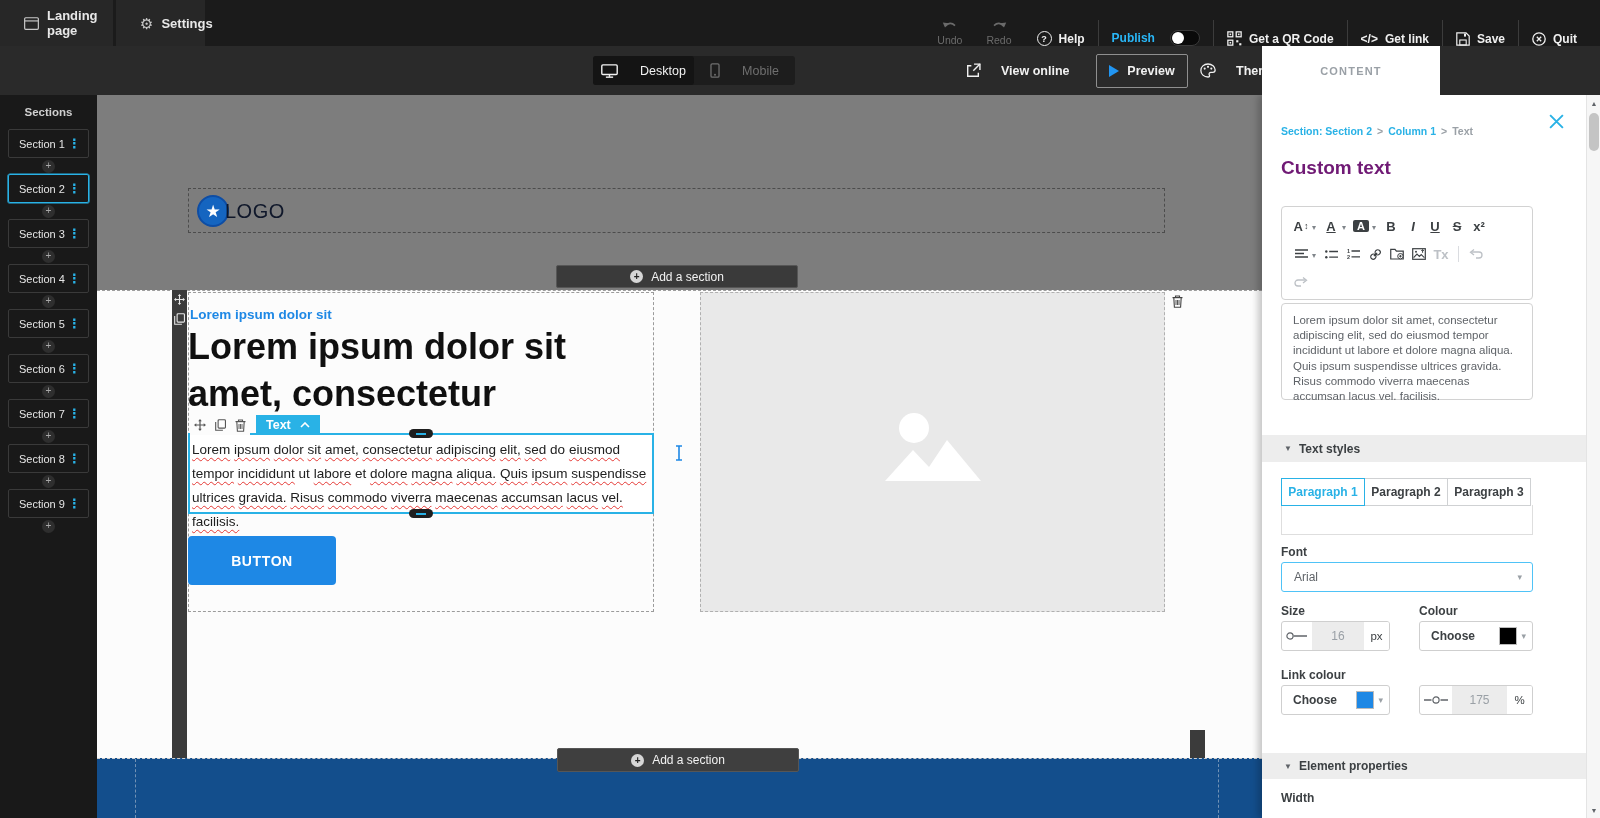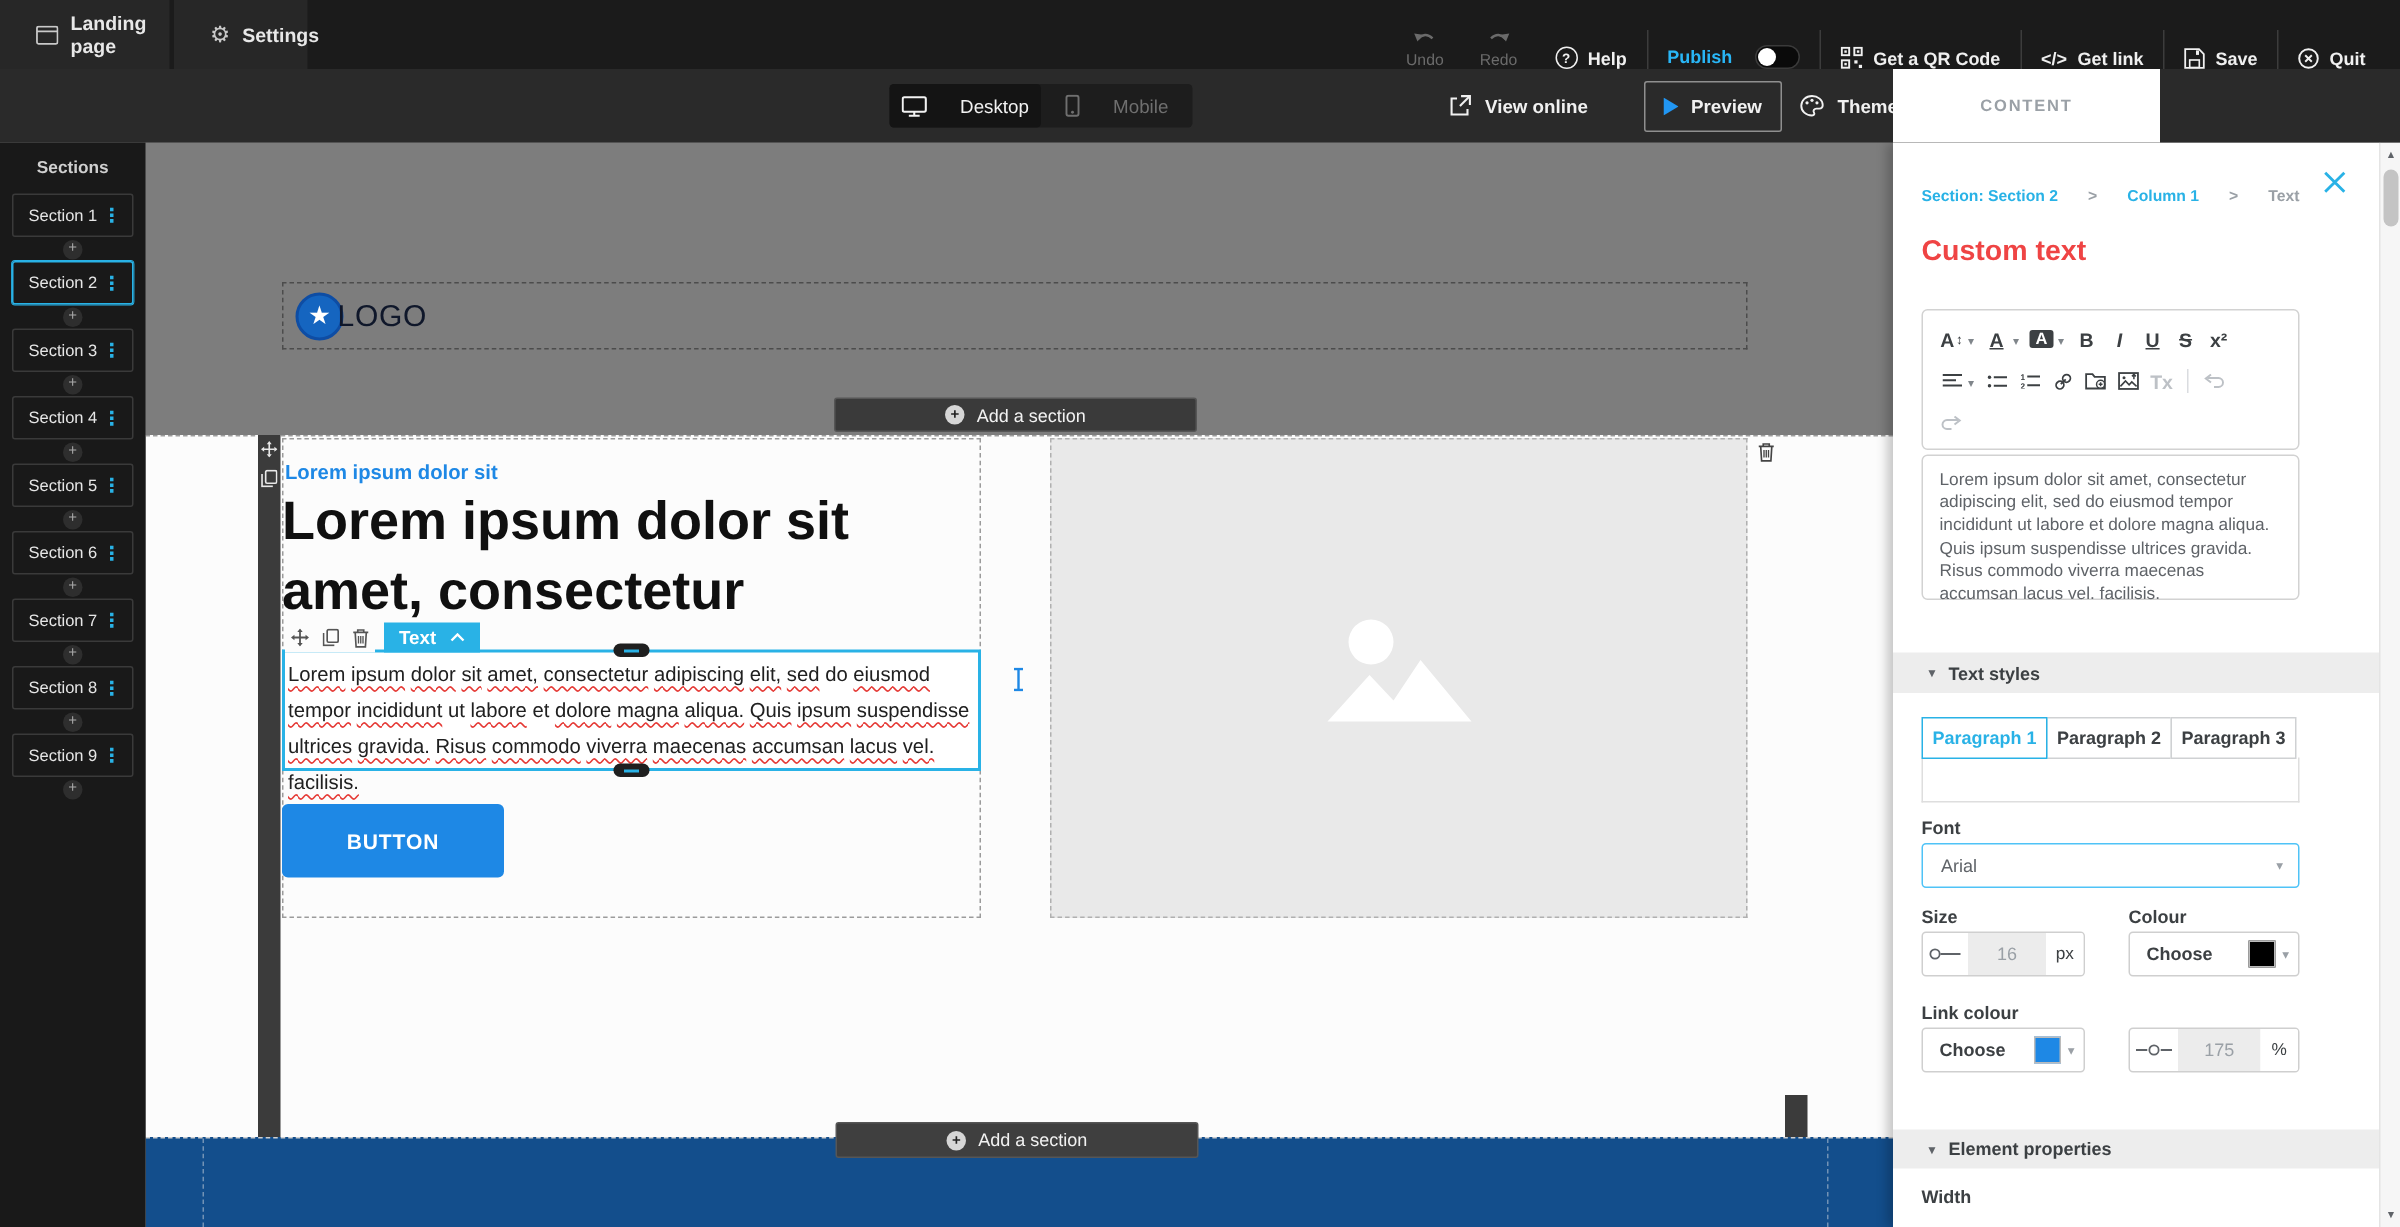--- a/index.html
+++ b/index.html
@@ -21,21 +21,21 @@
   .help-circle { width:15px; height:15px; border:1.5px solid #f0f0f0; border-radius:50%; display:flex; align-items:center; justify-content:center; font-size:9px; font-weight:700; }
   .publish-label { color:#29b6f6; }
   .toggle-pill { width:30px; height:16px; background:#0a0a0a; border:1px solid #3a3a3a; border-radius:9px; position:relative; margin-left:8px; cursor:pointer; }
   .toggle-knob { position:absolute; left:1px; top:1px; width:12px; height:12px; background:#fff; border-radius:50%; }
 
   
   .toolbar2 { position:absolute; left:0; top:46px; width:1600px; height:49px; background:#2a2a2a; z-index:29; }
   .seg { position:absolute; left:593px; top:10px; width:202px; height:29px; background:#1d1d1d; border-radius:3px; display:flex; }
   .seg-item { flex:1; display:flex; align-items:center; justify-content:center; gap:22px; font-size:12.5px; color:#6f6f6f; cursor:pointer; border-radius:3px; }
   .seg-item.active { background:#141414; color:#f2f2f2; }
-  .t2-item { position:absolute; display:flex; align-items:center; gap:9px; color:#f1f1f1; font-size:12.5px; font-weight:600; cursor:pointer; top:0; height:49px; }
+  .t2-item { position:absolute; display:flex; align-items:center; gap:20px; color:#f1f1f1; font-size:12.5px; font-weight:600; cursor:pointer; top:0; height:49px; }
   .view-online { left:966px; }
   .preview-btn { left:1096px; top:8px; height:34px; width:92px; border:1px solid #8f8f8f; border-radius:2px; display:flex; align-items:center; justify-content:center; gap:8px; color:#f1f1f1; font-size:12.5px; font-weight:600; cursor:pointer; position:absolute; }
   .theme-item { left:1200px; }
   .panel-tab { position:absolute; top:0; height:49px; display:flex; align-items:center; justify-content:center; font-size:11px; letter-spacing:1.2px; font-weight:600; cursor:pointer; }
   .panel-tab.content { left:1262px; width:178px; background:#ffffff; color:#9aa0a6; }
   .panel-tab.design { left:1440px; width:160px; background:#1e1e1e; color:#e8eaed; }
 
   
   .sidebar { position:absolute; left:0; top:95px; width:97px; height:723px; background:#191919; z-index:20; padding-top:11px; }
   .sidebar-title { text-align:center; color:#cfcfcf; font-size:11.5px; font-weight:600; margin-bottom:11px; }
@@ -74,23 +74,23 @@
   .col-right { position:absolute; left:603px; top:197px; width:465px; height:320px; background:#e9e9e9; border:1px dashed #b0b0b0; display:flex; align-items:center; justify-content:center; }
   .trash-float { position:absolute; left:1072px; top:198px; width:17px; height:17px; background:#fcfcfc; display:flex; align-items:center; justify-content:center; color:#444; cursor:pointer; z-index:7; }
   .text-cursor { position:absolute; left:578px; top:350px; color:#1e88e5; z-index:8; }
   .blue-section { position:absolute; left:0; top:663px; width:1165px; height:60px; background:#134e8c; border-top:1px dashed #d0d0d0; }
   .blue-guide-l { position:absolute; left:38px; top:0; height:100%; border-left:1px dashed rgba(230,230,230,.45); }
   .blue-guide-r { position:absolute; right:43px; top:0; height:100%; border-right:1px dashed rgba(230,230,230,.45); }
 
   
   .panel { position:absolute; left:1262px; top:95px; width:324px; height:723px; background:#fff; box-shadow:-4px 0 7px rgba(0,0,0,.22); z-index:25; }
   .close-x { position:absolute; left:286px; top:18px; cursor:pointer; }
-  .breadcrumb { position:absolute; left:19px; top:30px; font-size:10.5px; font-weight:700; color:#9aa0a6; display:flex; gap:20px; white-space:nowrap; }
+  .breadcrumb { position:absolute; left:19px; top:30px; font-size:10.5px; font-weight:700; color:#9aa0a6; display:flex; gap:5px; white-space:nowrap; }
   .breadcrumb .bc-link { color:#29b2e6; cursor:pointer; }
-  .panel-title { position:absolute; left:19px; top:62px; font-size:19px; color:#ef4444; }
+  .panel-title { position:absolute; left:19px; top:62px; font-size:19px; color:#701a75; }
   .ed-toolbar { position:absolute; left:19px; top:111px; width:252px; height:94px; border:1px solid #d2d2d2; border-radius:4px; padding:5px 8px; }
   .ed-row { display:flex; align-items:center; height:28px; }
   .ed-ic { min-width:22px; height:22px; display:flex; align-items:center; justify-content:center; color:#3c4043; font-size:13px; font-weight:700; cursor:pointer; }
   .ed-caret { font-size:8px; color:#80868b; margin:2px 4px 0 0; cursor:pointer; }
   .ed-ic .ul { text-decoration:underline; }
   .ed-ic .strike { text-decoration:line-through; }
   .g-box { background:#3c4043; color:#fff; padding:0 4px; border-radius:2px; font-size:11px; }
   .ed-disabled { color:#bdc1c6 !important; cursor:default; }
   .ed-sep { width:1px; height:16px; background:#dadce0; margin:0 6px; }
   .arrows-updown { font-size:9px; margin-left:1px; }

